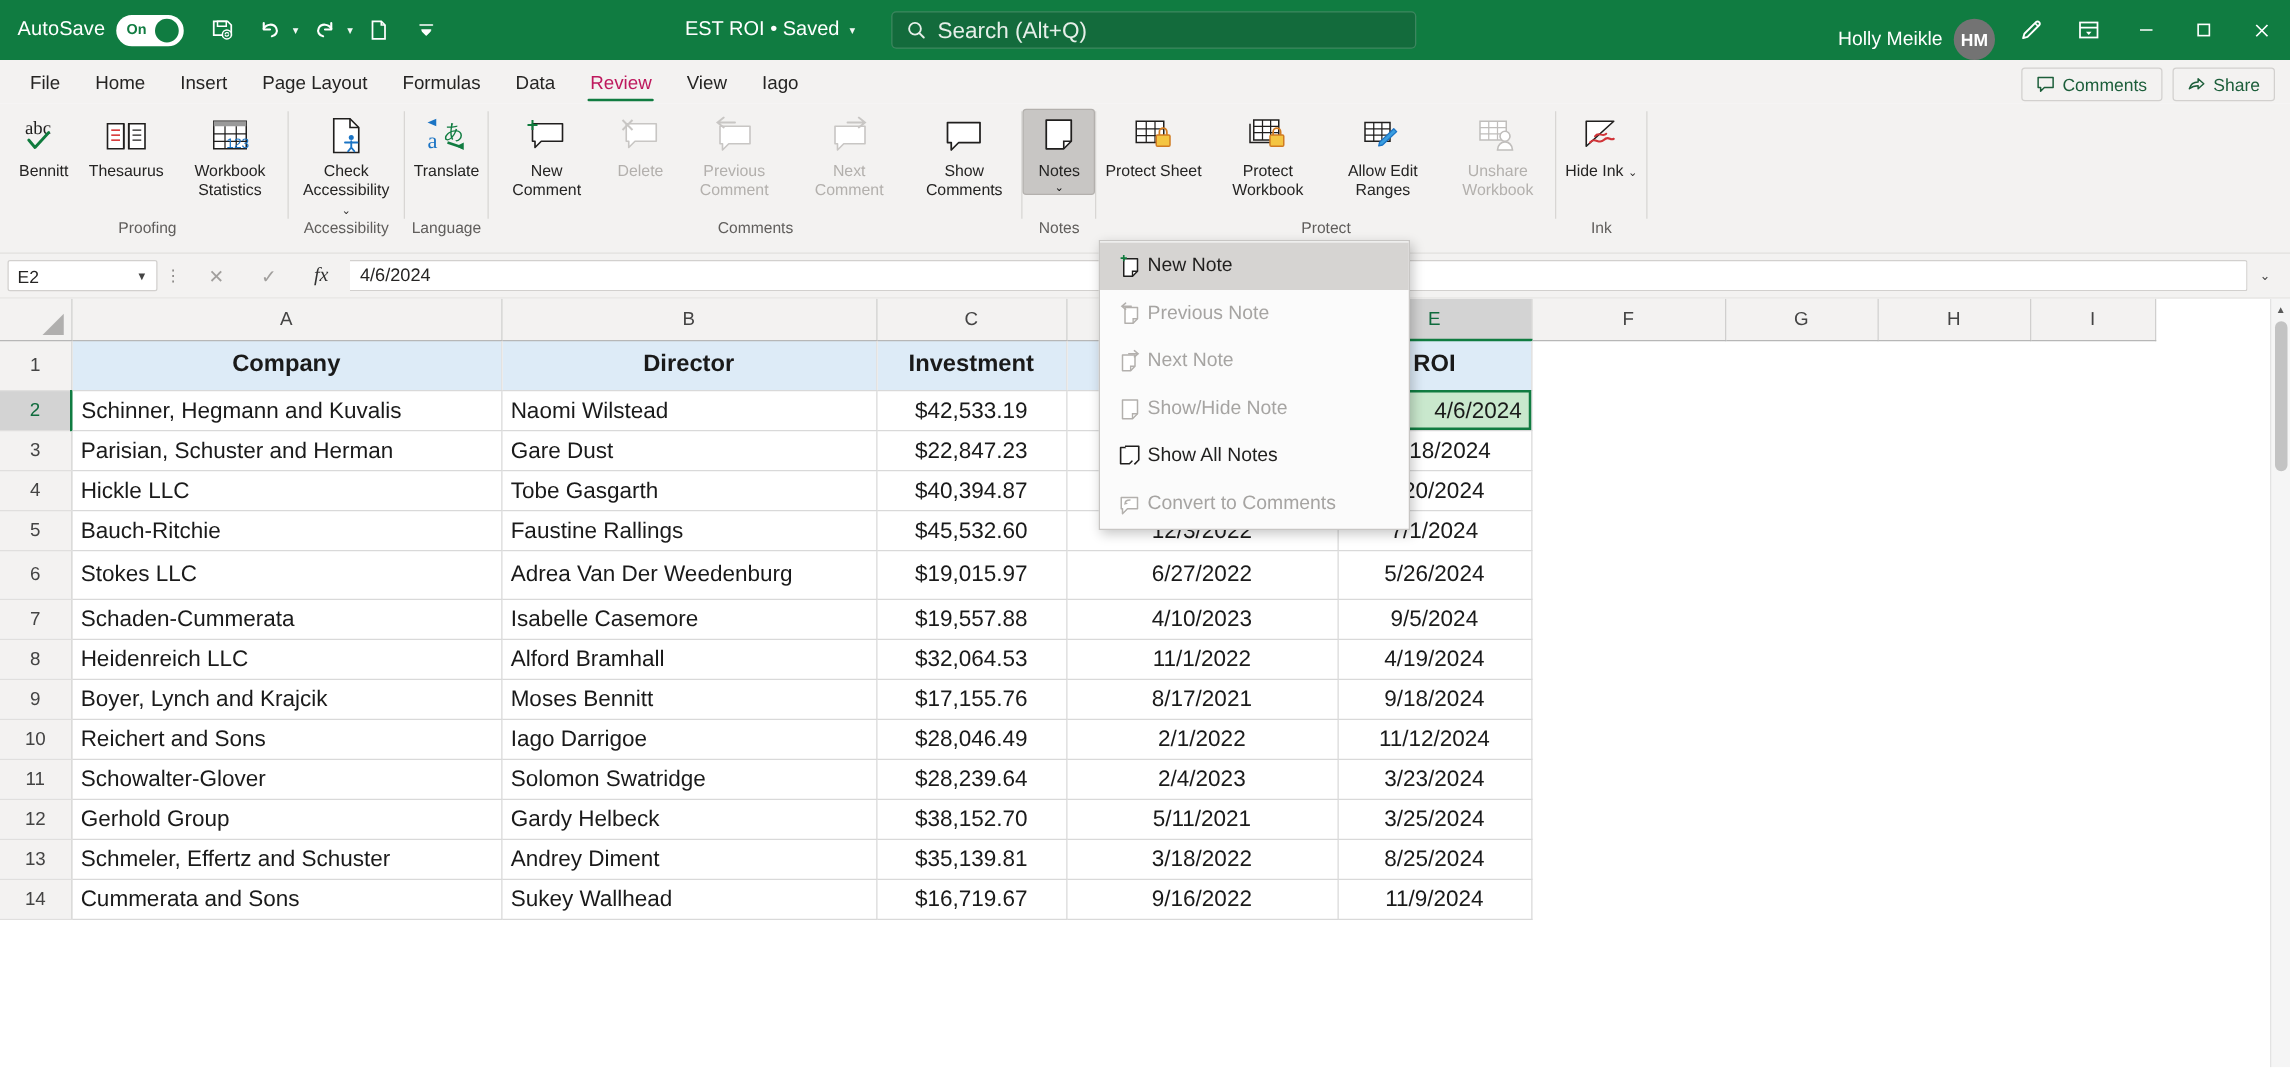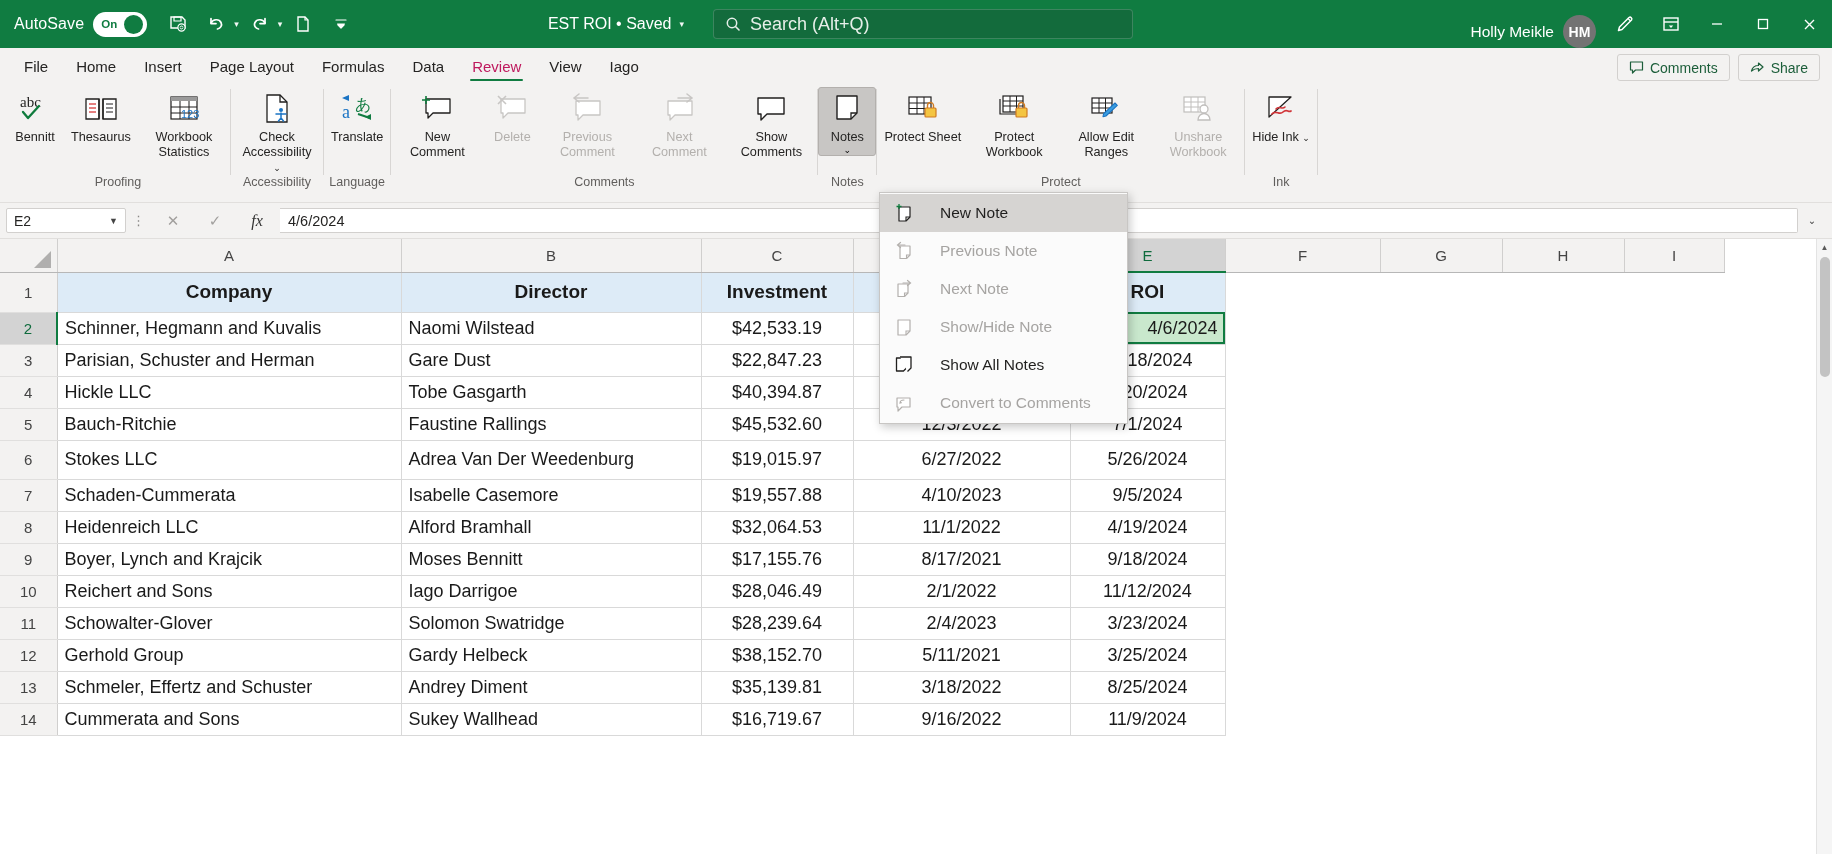--- a/index.html
+++ b/index.html
@@ -141,21 +141,21 @@
     outline:2.5px solid #107c41;outline-offset:-2px;background:#c9e8cd;text-align:right;
     position:relative;
   }
 
   
   .menu{
     position:absolute;left:879px;top:192px;width:249px;background:#fbfbfb;
     border:1px solid #c8c6c4;box-shadow:2px 3px 9px rgba(0,0,0,.22);padding:1px 0;z-index:40;
   }
   .menu-item{
-    height:38px;display:flex;align-items:center;gap:24px;padding:0 12px;font-size:15.5px;color:#201f1e;
+    height:38px;display:flex;align-items:center;gap:2px;padding:0 12px;font-size:15.5px;color:#201f1e;
   }
   .menu-item.hi{background:#d6d4d2;}
   .menu-item.disabled{color:#a6a4a2;}
   .menu-item .mi-ico{width:24px;display:flex;align-items:center;justify-content:center;}
 
   
   .vscroll{position:absolute;right:0;top:0;width:16px;height:615px;background:#f5f5f5;border-left:1px solid #e3e3e3;}
   .vscroll .up,.vscroll .dn{height:16px;display:flex;align-items:center;justify-content:center;font-size:8px;color:#5a5a5a;}
   .vscroll .thumb{position:absolute;top:18px;left:3px;width:10px;height:120px;background:#c3c3c3;border-radius:5px;}
 </style>

